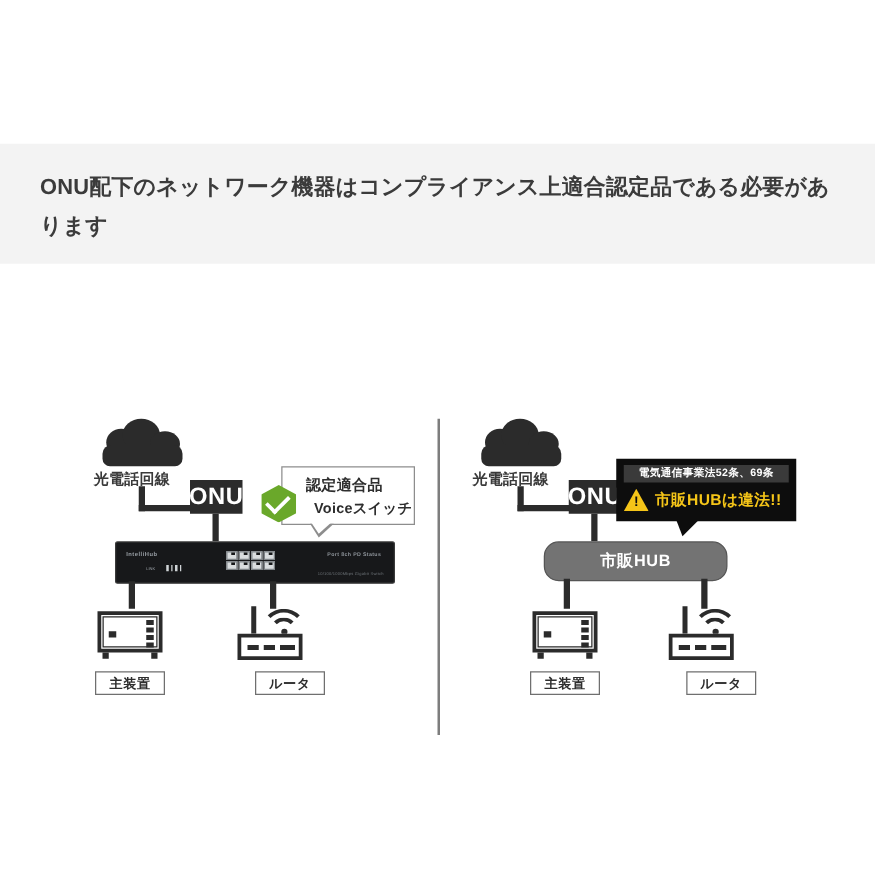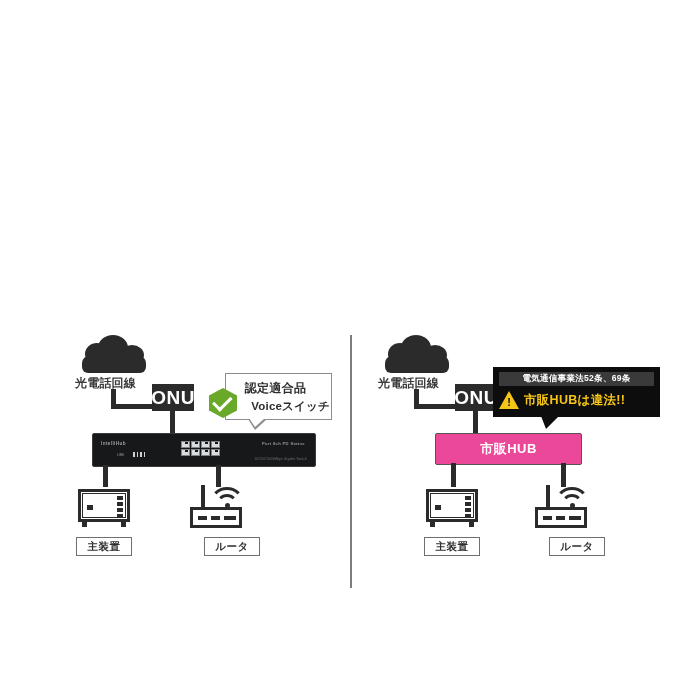--- a/index.html
+++ b/index.html
@@ -99,23 +99,23 @@
     width:9px;height:7px;background:#d9dcde;border:.5px solid #7f8488;
     position:relative;box-sizing:border-box;
   }
   .port:before{
     content:"";position:absolute;left:3px;top:-0.5px;width:3px;height:2.5px;
     background:#17181a;
   }
 
   
   .hub-box{
-    position:absolute;background:#ec4899;border:1px solid #555;
+    position:absolute;background:#737373;border:1px solid #555;
     color:#fff;font-size:13px;font-weight:700;letter-spacing:.5px;
-    display:flex;align-items:center;justify-content:center;border-radius:2px;
+    display:flex;align-items:center;justify-content:center;border-radius:12px;
   }
 
   
   .callout-white{
     position:absolute;background:#ffffff;border:1.5px solid #8d8d8d;
     box-sizing:border-box;
   }
   .callout-white .cw-l1{
     position:absolute;left:0;right:6px;top:6px;text-align:center;
     font-size:12px;font-weight:700;color:#2e2e2e;letter-spacing:.3px;
@@ -216,20 +216,23 @@
     font-size:10.5px;font-weight:700;color:#2e2e2e;
     display:flex;align-items:center;justify-content:center;
     letter-spacing:.5px;box-sizing:border-box;
   }
 </style>
 </head>
 <body>
 
 <div class="page">
 
+  <div class="heading-band">
+    <div class="heading-text">ONU配下のネットワーク機器はコンプライアンス上適合認定品である必要があります</div>
+  </div>
 
 
   <div class="diagram-area">
 
     <div class="divider"></div>
 
     <div class="panel panel-left">
 
       <div class="cloud" style="left:82px;top:14px;">
         <div class="lob l1"></div>
@@ -326,21 +329,21 @@
         <div class="c-body"></div>
       </div>
       <div class="cloud-label" style="left:28px;top:50px;">光電話回線</div>
 
       <div class="elbow-v" style="left:64px;top:64px;height:20px;"></div>
       <div class="elbow-h" style="left:64px;top:79px;width:42px;"></div>
 
       <div class="onu-box" style="left:105px;top:59px;width:42px;height:27px;">ONU</div>
       <div class="cable" style="left:123px;top:86px;height:22px;"></div>
 
-      <div class="callout-black" style="left:143px;top:42px;width:167px;height:50px;">
+      <div class="callout-black" style="left:143px;top:42px;width:144px;height:50px;">
         <div class="cb-topbar">
           <span>電気通信事業法52条、69条</span>
         </div>
         <div class="cb-main">
           <div class="warn-tri"></div>
           <div class="warn-text">市販HUBは違法!!</div>
         </div>
         <div class="cb-tail"></div>
       </div>
 

